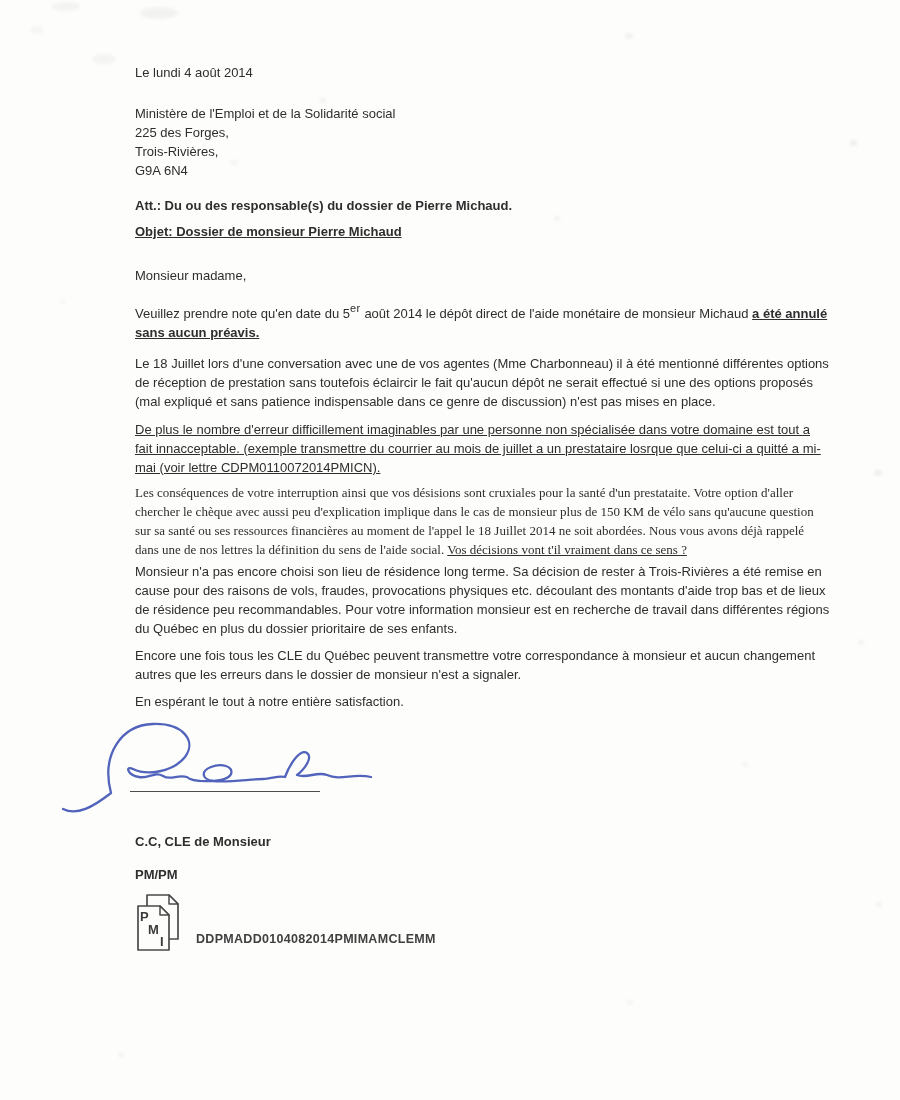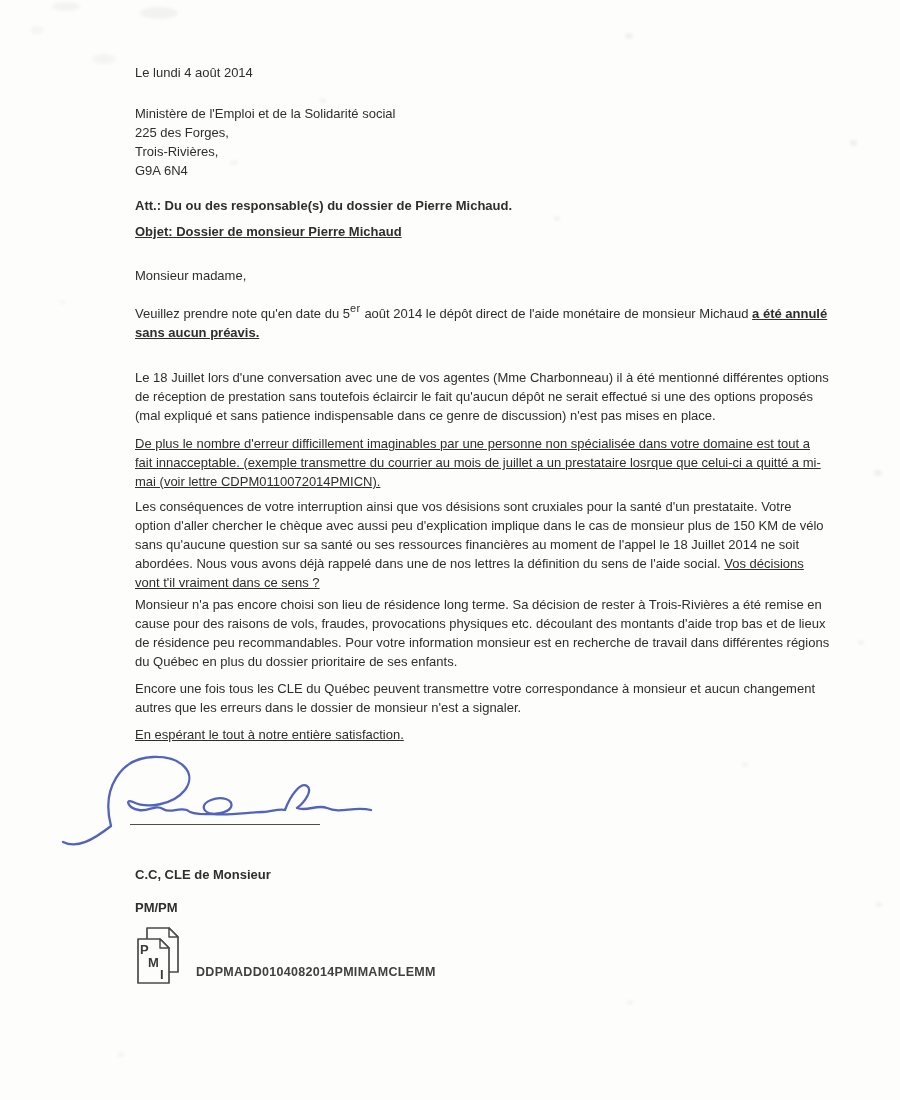--- a/index.html
+++ b/index.html
@@ -22,26 +22,26 @@
   .bold{ font-weight:700; }
   .bold-underline{ font-weight:700; text-decoration:underline; }
   .underline{ text-decoration:underline; }
   sup.ord{ font-size:11px; vertical-align:6px; letter-spacing:.5px; }
   .mt-date{ margin-top:0; }
   .mt-addr{ margin-top:22px; }
   .mt-att{ margin-top:16px; }
   .mt-subject{ margin-top:7px; }
   .mt-salutation{ margin-top:25px; }
   .mt-p1{ margin-top:14px; }
-  .mt-p2{ margin-top:26px; }
+  .mt-p2{ margin-top:12px; }
   .mt-p3{ margin-top:9px;text-decoration:underline; }
-  .mt-p4{ margin-top:6px; }
+  .mt-p4{ margin-top:6px;font-family:Liberation Serif, serif; }
   .mt-p5{ margin-top:3px; }
   .mt-p6{ margin-top:8px; }
-  .mt-closing{ margin-top:8px;text-decoration:underline; }
+  .mt-closing{ margin-top:8px; }
 
   .signature-zone{
     position:relative;
     height:93px;
     margin-top:12px;
   }
   .signature-svg{
     position:absolute;
     left:-80px; top:-4px;
     width:330px; height:95px;

